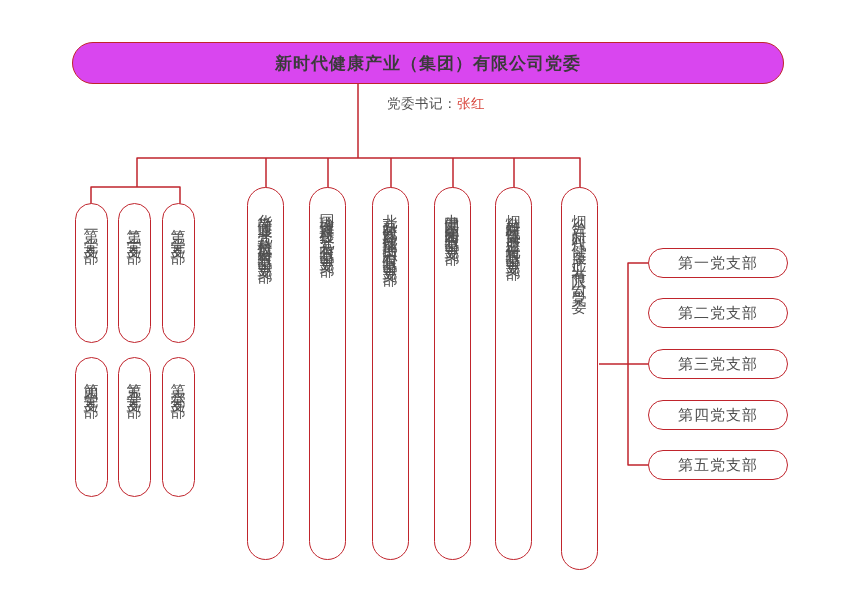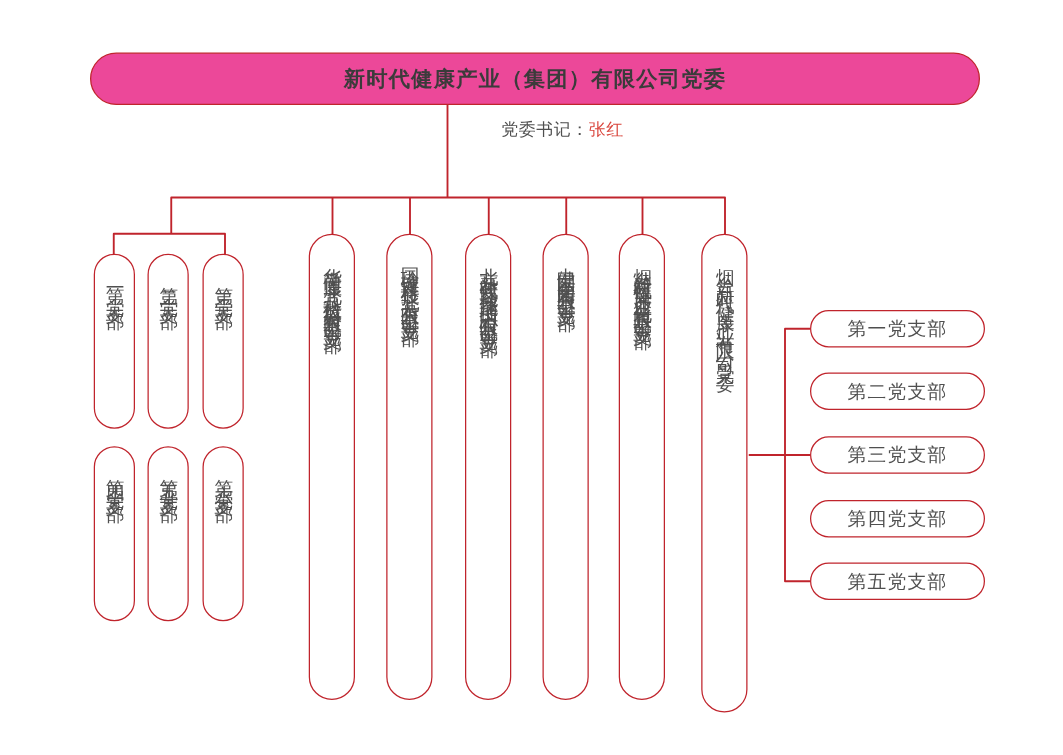--- a/index.html
+++ b/index.html
@@ -13,33 +13,33 @@
   }
   .connectors { position: absolute; left: 0; top: 0; width: 850px; height: 604px; }
 
   .root-box {
     position: absolute;
     left: 72px; top: 42px;
     width: 712px; height: 42px;
     box-sizing: border-box;
     border: 1.5px solid #c0242c;
     border-radius: 21px;
-    background: #ec4899;
+    background: #d946ef;
     display: flex; align-items: center; justify-content: center;
   }
   .root-box span {
     font-size: 17px;
     font-weight: 600;
     color: #3b3b3b;
     letter-spacing: 1px;
   }
 
   .lead-line {
     position: absolute;
-    left: 401px;
+    left: 387px;
     font-size: 13.5px;
     color: #4f4f4f;
     letter-spacing: 0.5px;
     white-space: nowrap;
   }
   .lead-line .name-red { color: #d9453c; }
 
   .vpill {
     position: absolute;
     box-sizing: border-box;

